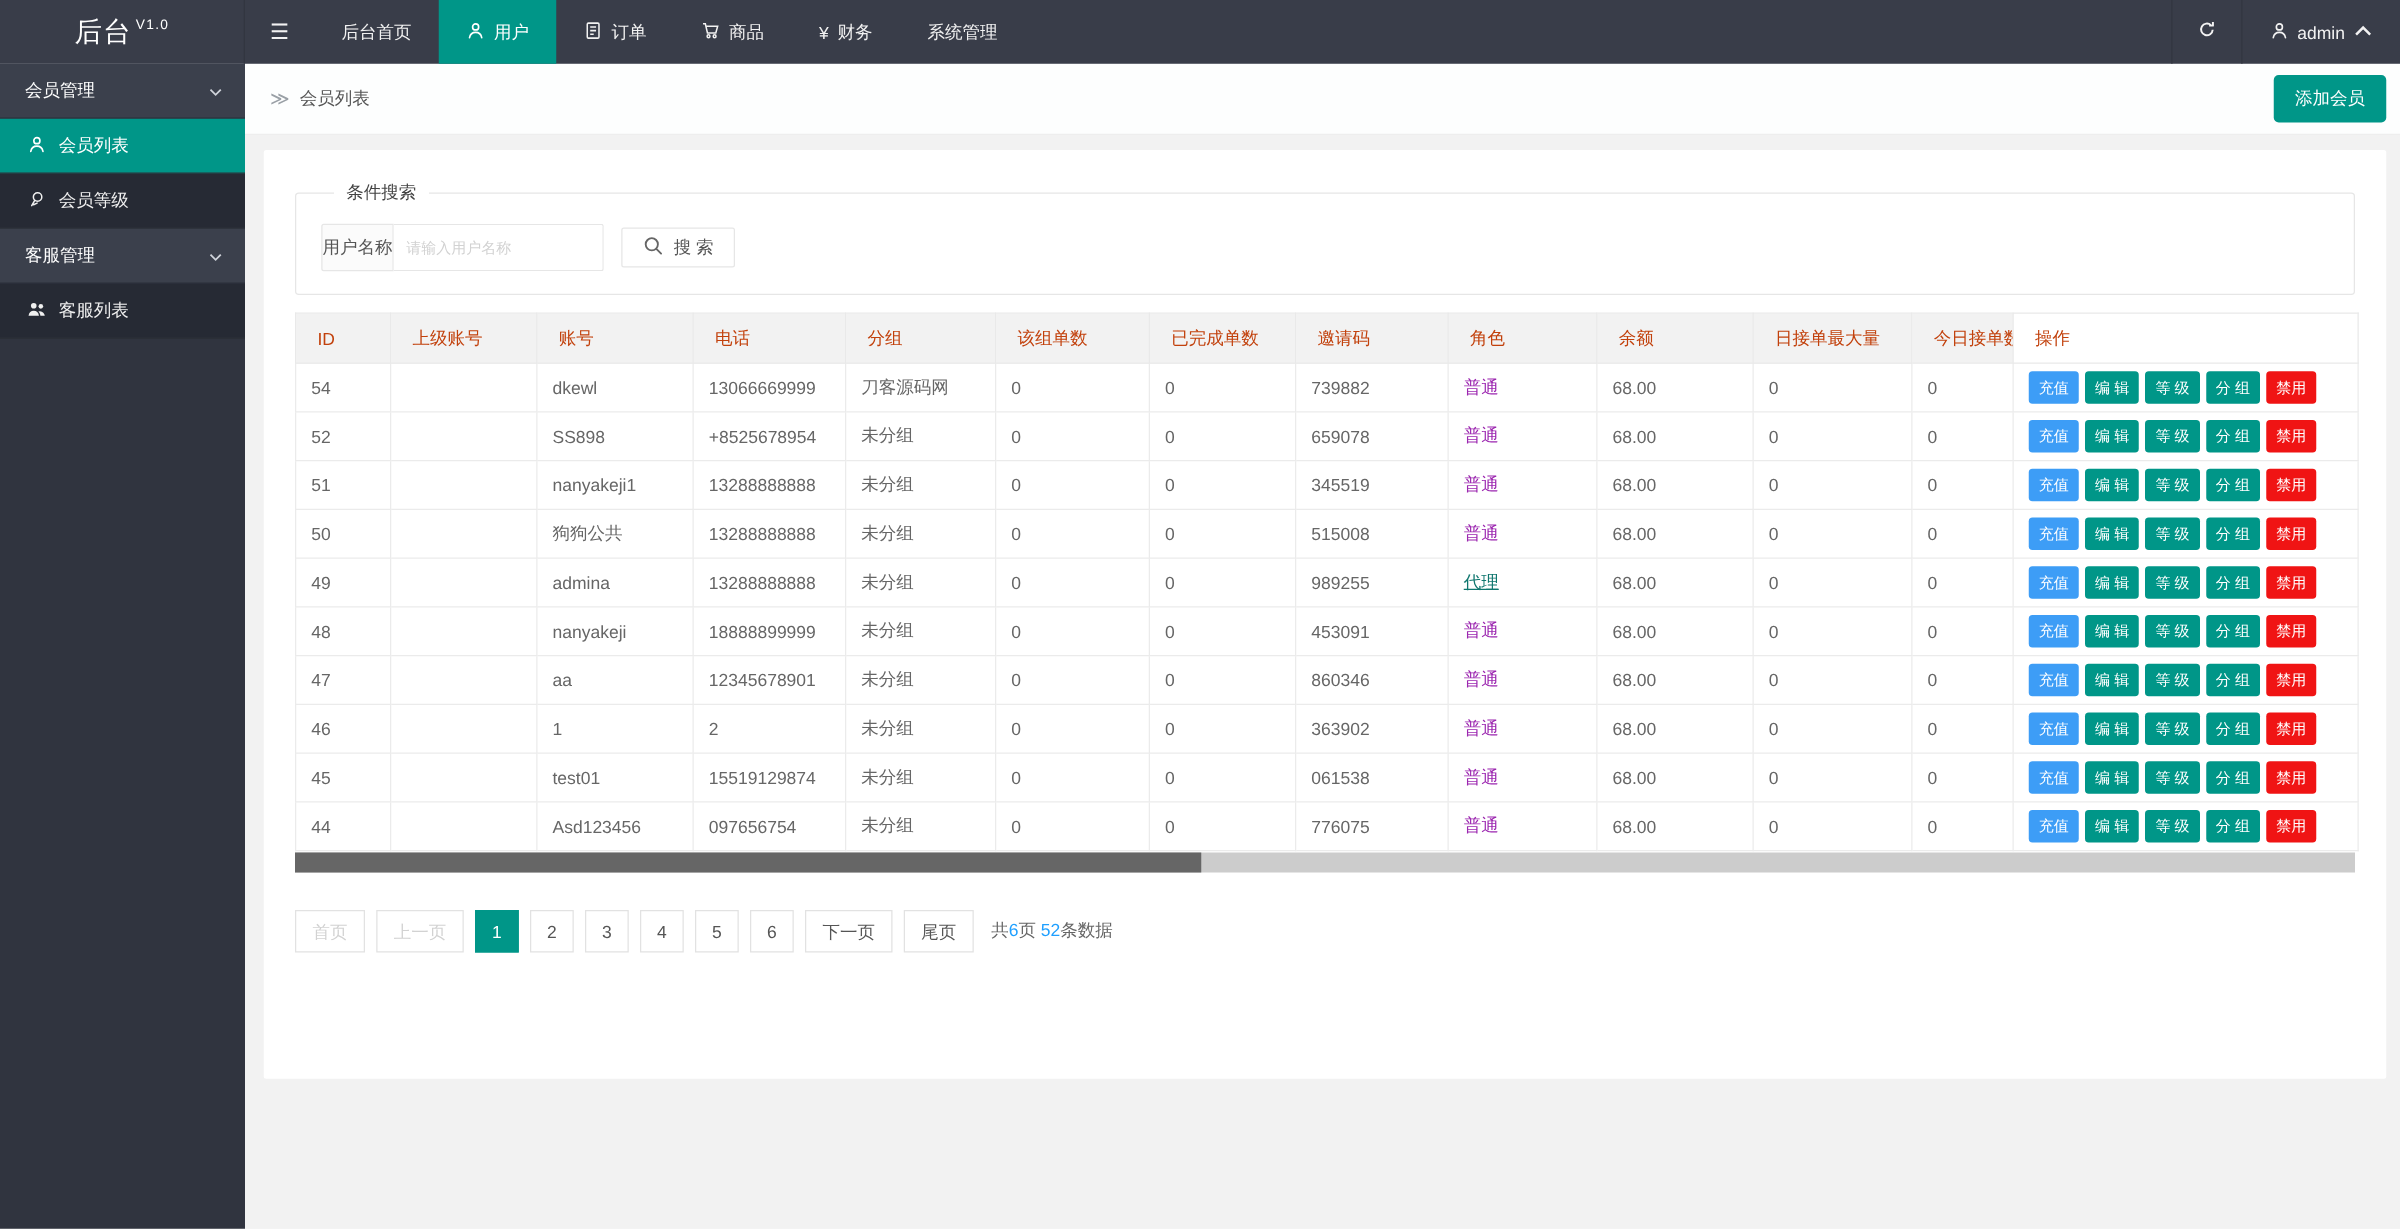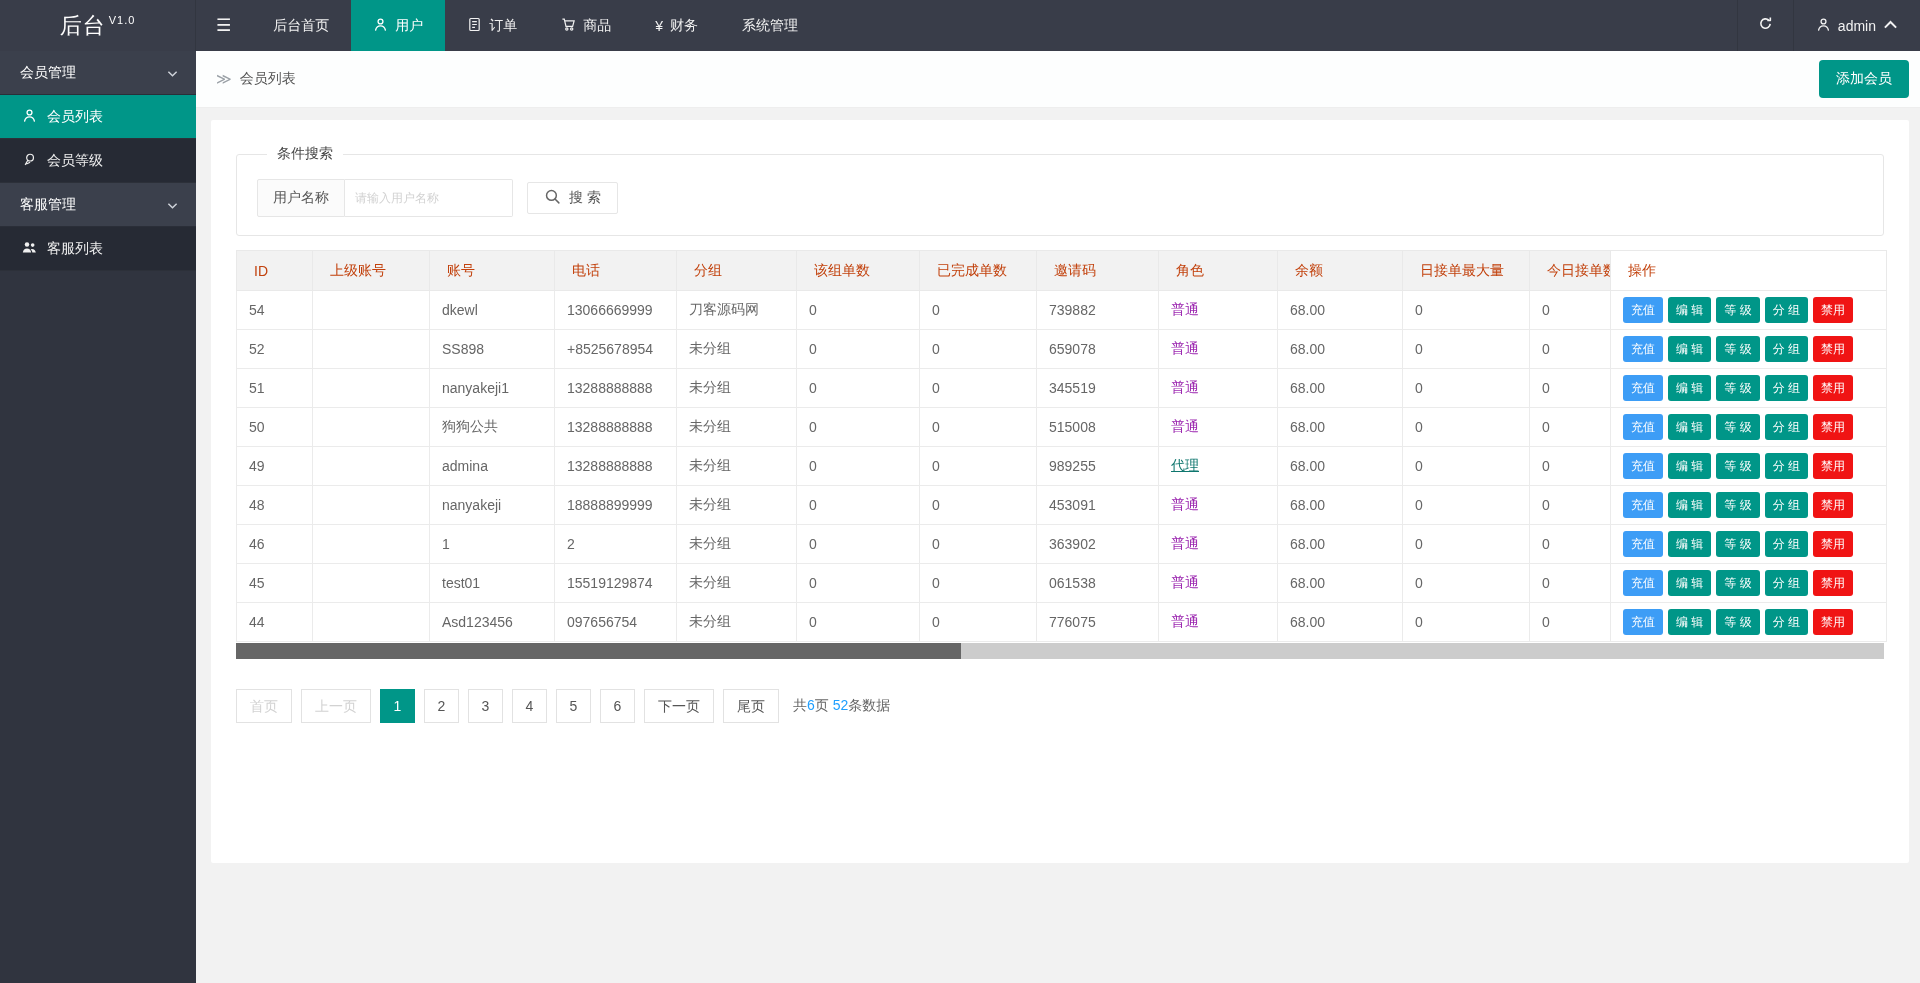--- a/index.html
+++ b/index.html
@@ -46,21 +46,21 @@
     border-radius:4px; font-size:14px; cursor:pointer; }
 
   .content { padding:12px 11px 0 15px; }
   .card { background:#fff; border-radius:2px; padding:25px; min-height:743px; }
 
   
   fieldset.search-set { border:1px solid #e6e6e6; border-radius:3px;
     padding:16px 20px 18px; margin-bottom:14px; }
   fieldset.search-set legend { margin-left:10px; padding:0 10px; font-size:14px; color:#444; }
   .search-row { display:flex; align-items:center; }
-  .field-label { height:38px; display:flex; align-items:center; padding:0 15px;
+  .field-label { height:38px; display:flex; align-items:center; padding:0 0;
     border:1px solid #e6e6e6; border-radius:2px 0 0 2px; background:#fbfbfb;
     color:#555; font-size:14px; }
   .field-input { height:38px; width:168px; border:1px solid #e6e6e6; border-left:none;
     border-radius:0 2px 2px 0; padding:0 10px; font-size:12px; color:#666; outline:none; }
   .field-input::placeholder { color:#d2d2d2; }
   .btn-search { margin-left:14px; height:32px; padding:0 16px; background:#fff;
     border:1px solid #e6e6e6; border-radius:2px; color:#555; font-size:14px;
     display:flex; align-items:center; gap:8px; cursor:pointer; }
   .btn-search svg { width:17px; height:17px; color:#666; }
 
@@ -347,20 +347,35 @@
               <td>0</td>
               <td>0</td>
               <td>453091</td>
               <td style="color: rgb(156, 39, 176);">普通</td>
               <td>68.00</td>
               <td>0</td>
               <td>0</td>
               <td class="op-cell"><span class="act-btn b-blue">充值</span><span class="act-btn b-teal">编 辑</span><span class="act-btn b-teal">等 级</span><span class="act-btn b-teal">分 组</span><span class="act-btn b-red">禁用</span></td>
             </tr>
             <tr>
+              <td>47</td>
+              <td></td>
+              <td>aa</td>
+              <td>12345678901</td>
+              <td>未分组</td>
+              <td>0</td>
+              <td>0</td>
+              <td>860346</td>
+              <td style="color: rgb(156, 39, 176);">普通</td>
+              <td>68.00</td>
+              <td>0</td>
+              <td>0</td>
+              <td class="op-cell"><span class="act-btn b-blue">充值</span><span class="act-btn b-teal">编 辑</span><span class="act-btn b-teal">等 级</span><span class="act-btn b-teal">分 组</span><span class="act-btn b-red">禁用</span></td>
+            </tr>
+            <tr>
               <td>46</td>
               <td></td>
               <td>1</td>
               <td>2</td>
               <td>未分组</td>
               <td>0</td>
               <td>0</td>
               <td>363902</td>
               <td style="color: rgb(156, 39, 176);">普通</td>
               <td>68.00</td>

